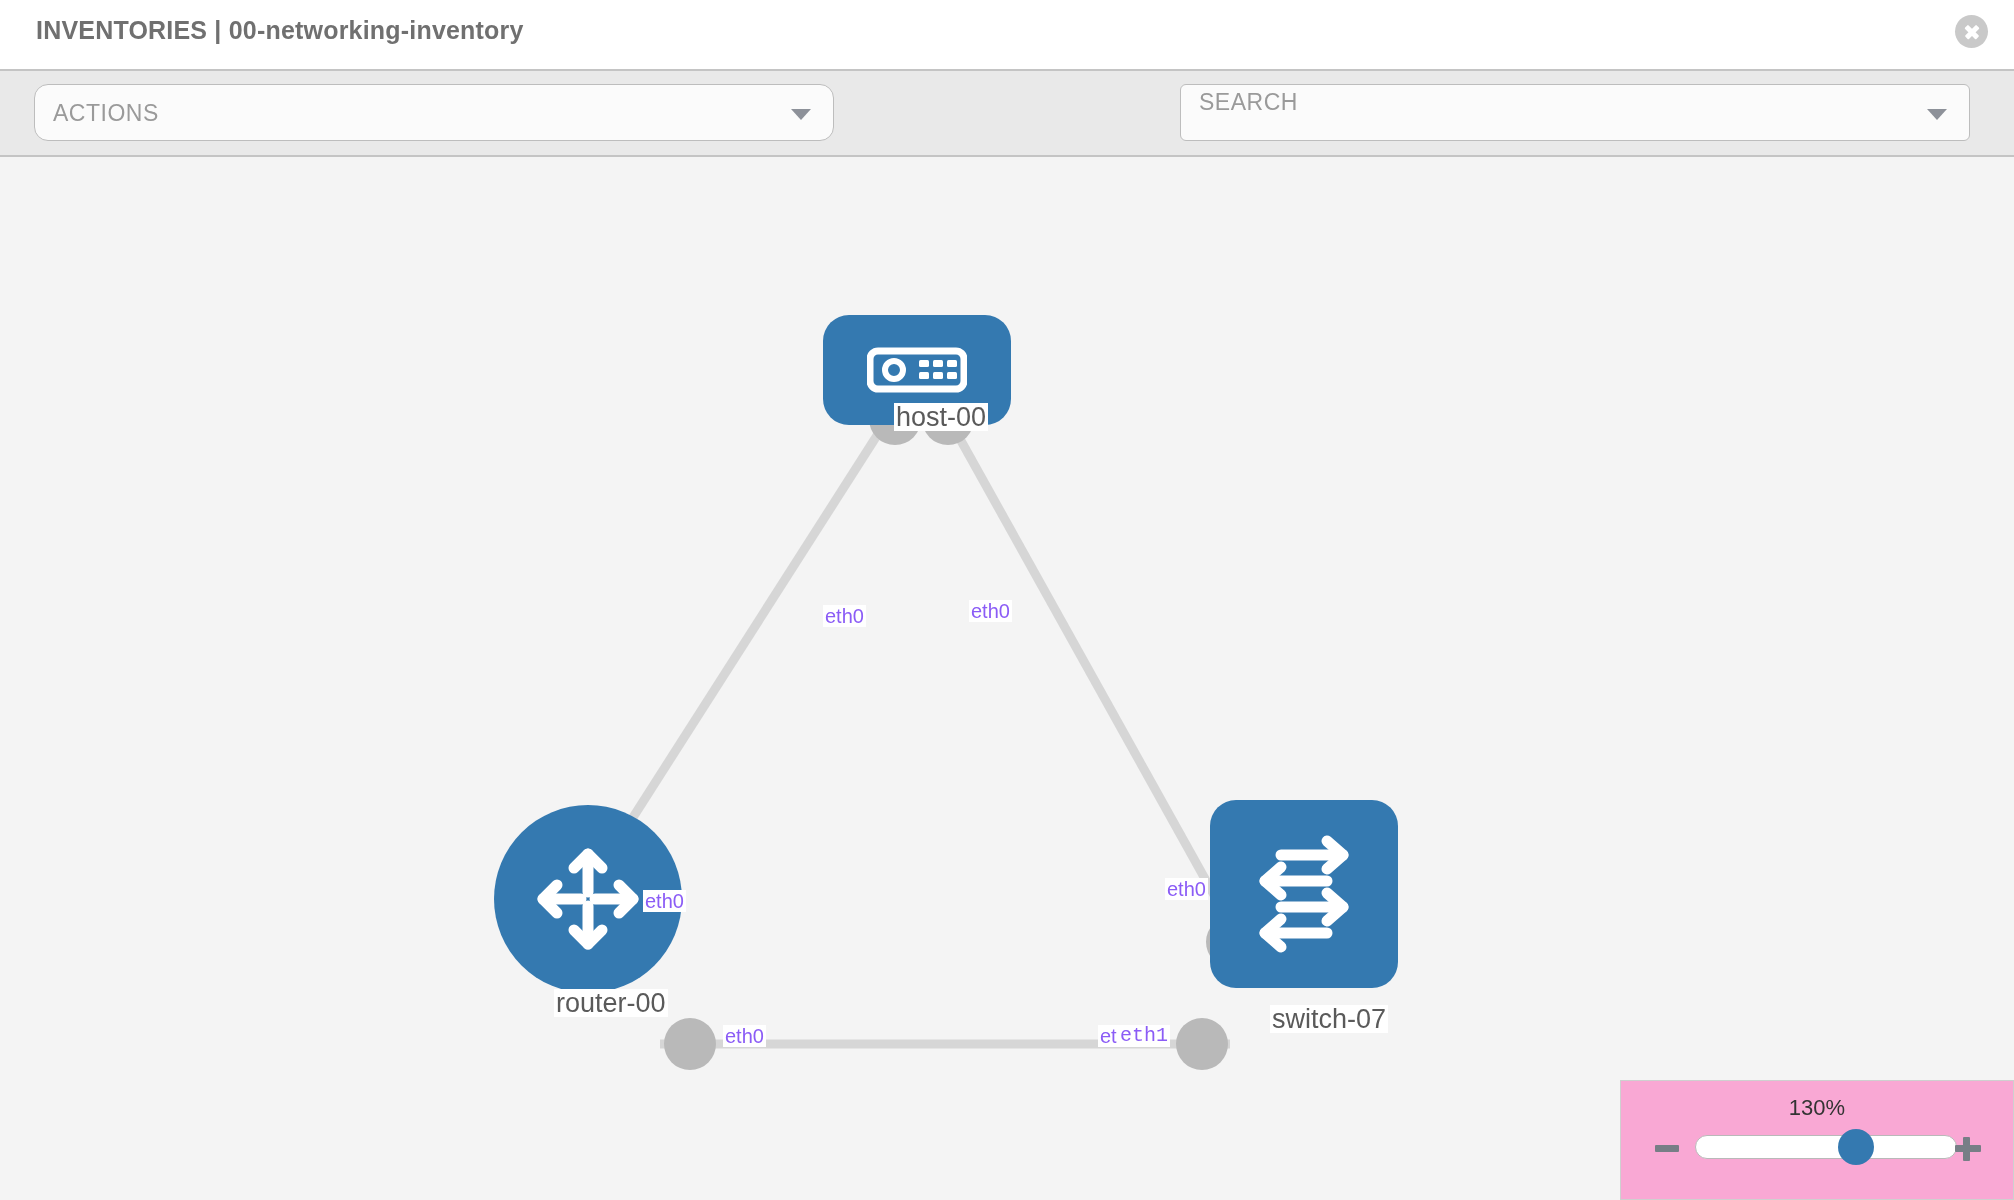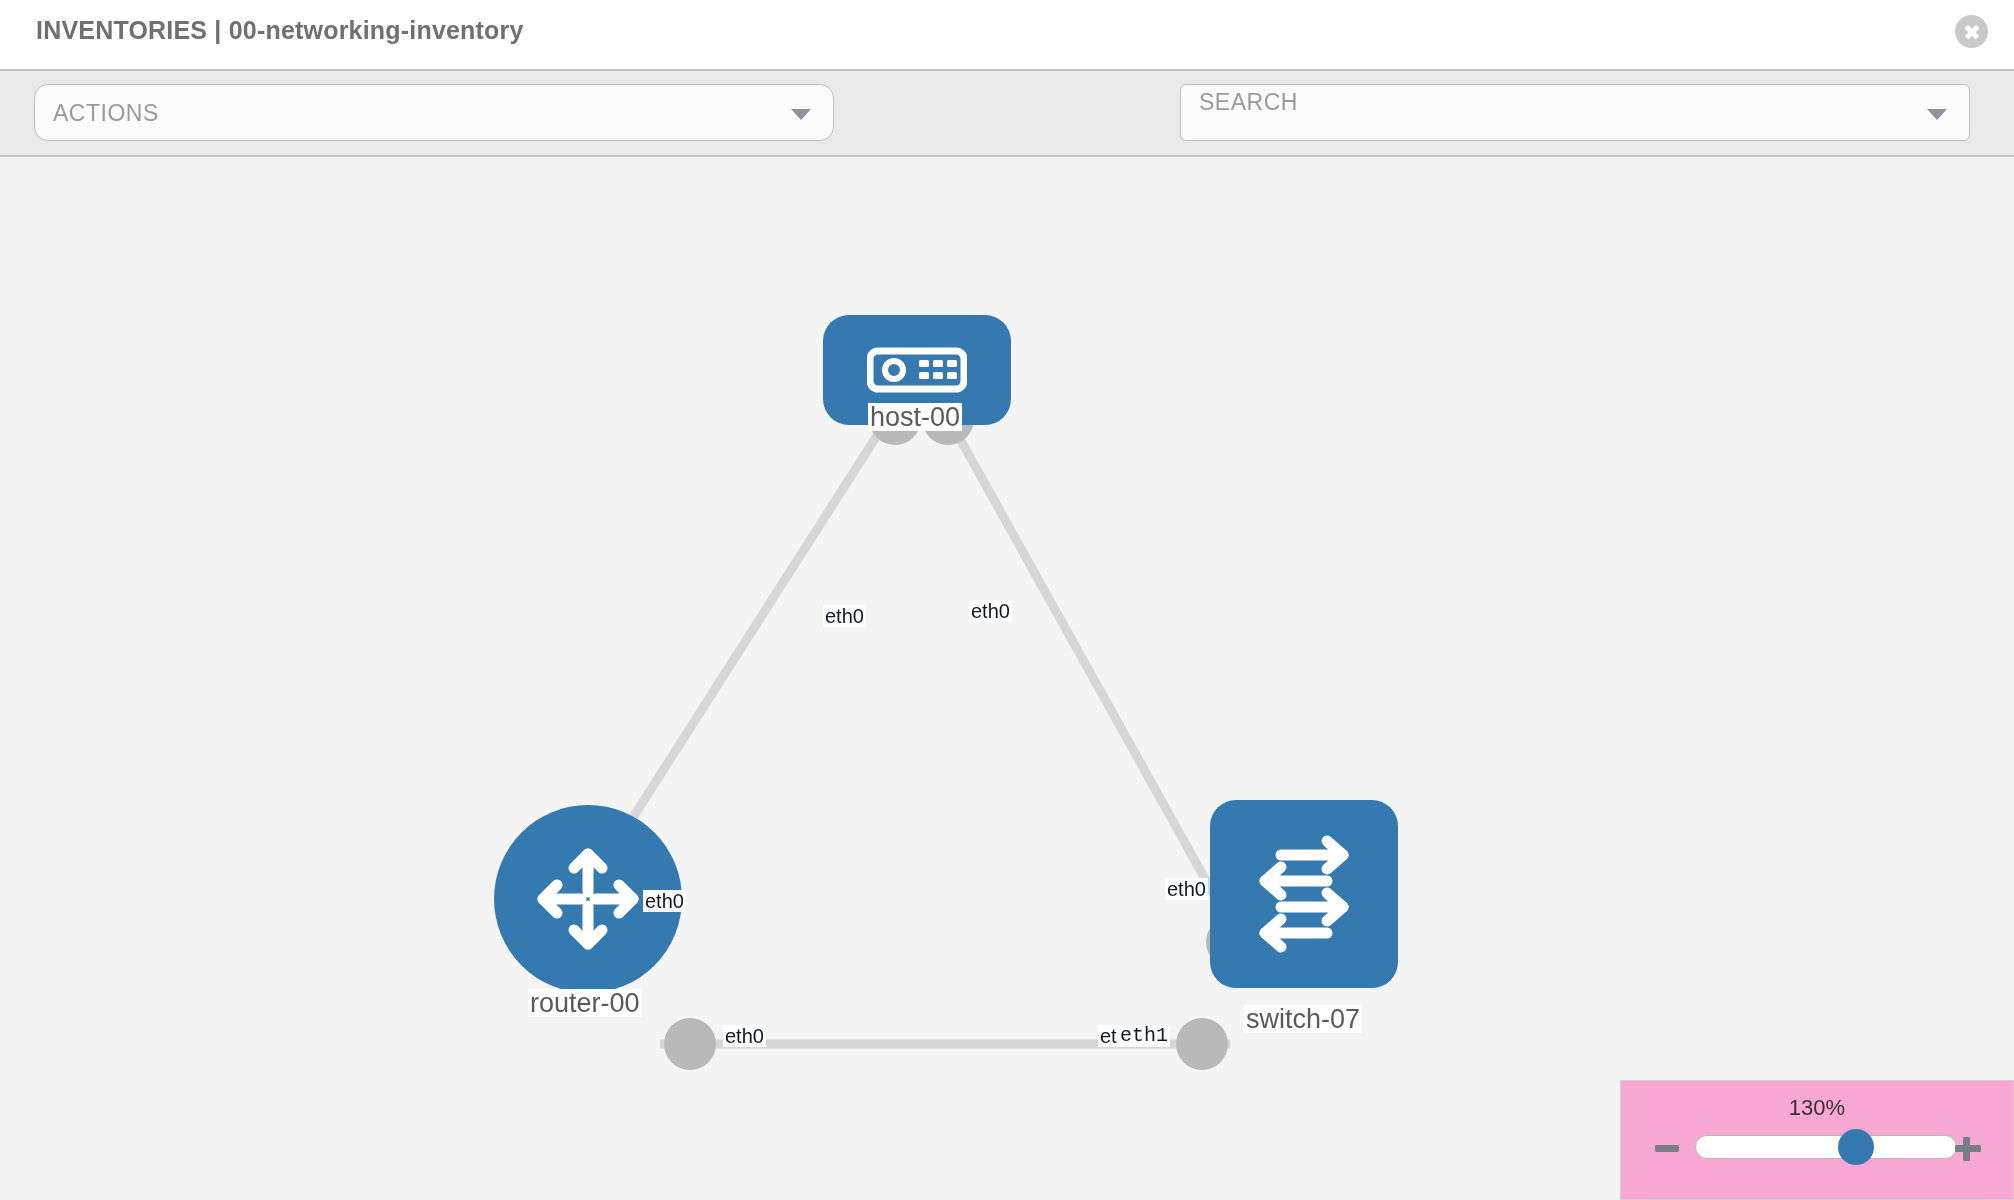--- a/index.html
+++ b/index.html
@@ -168,25 +168,26 @@
   .node-shape.circle  { border-radius: 50%; }
 
   .node-label {
     position: absolute;
     font-size: 27px;
     color: #5a5a5a;
     background: #ffffff;
     white-space: nowrap;
     padding: 0 2px;
     line-height: 1.05;
+    margin-left: 26px;
   }
   .port-label {
     position: absolute;
     font-size: 20px;
-    color: #0f172a;
+    color: #8b5cf6;
     background: #ffffff;
     white-space: nowrap;
     padding: 0 2px;
     line-height: 1.1;
   }
 
   
   .zoom-panel {
     position: absolute;
     left: 1620px;

